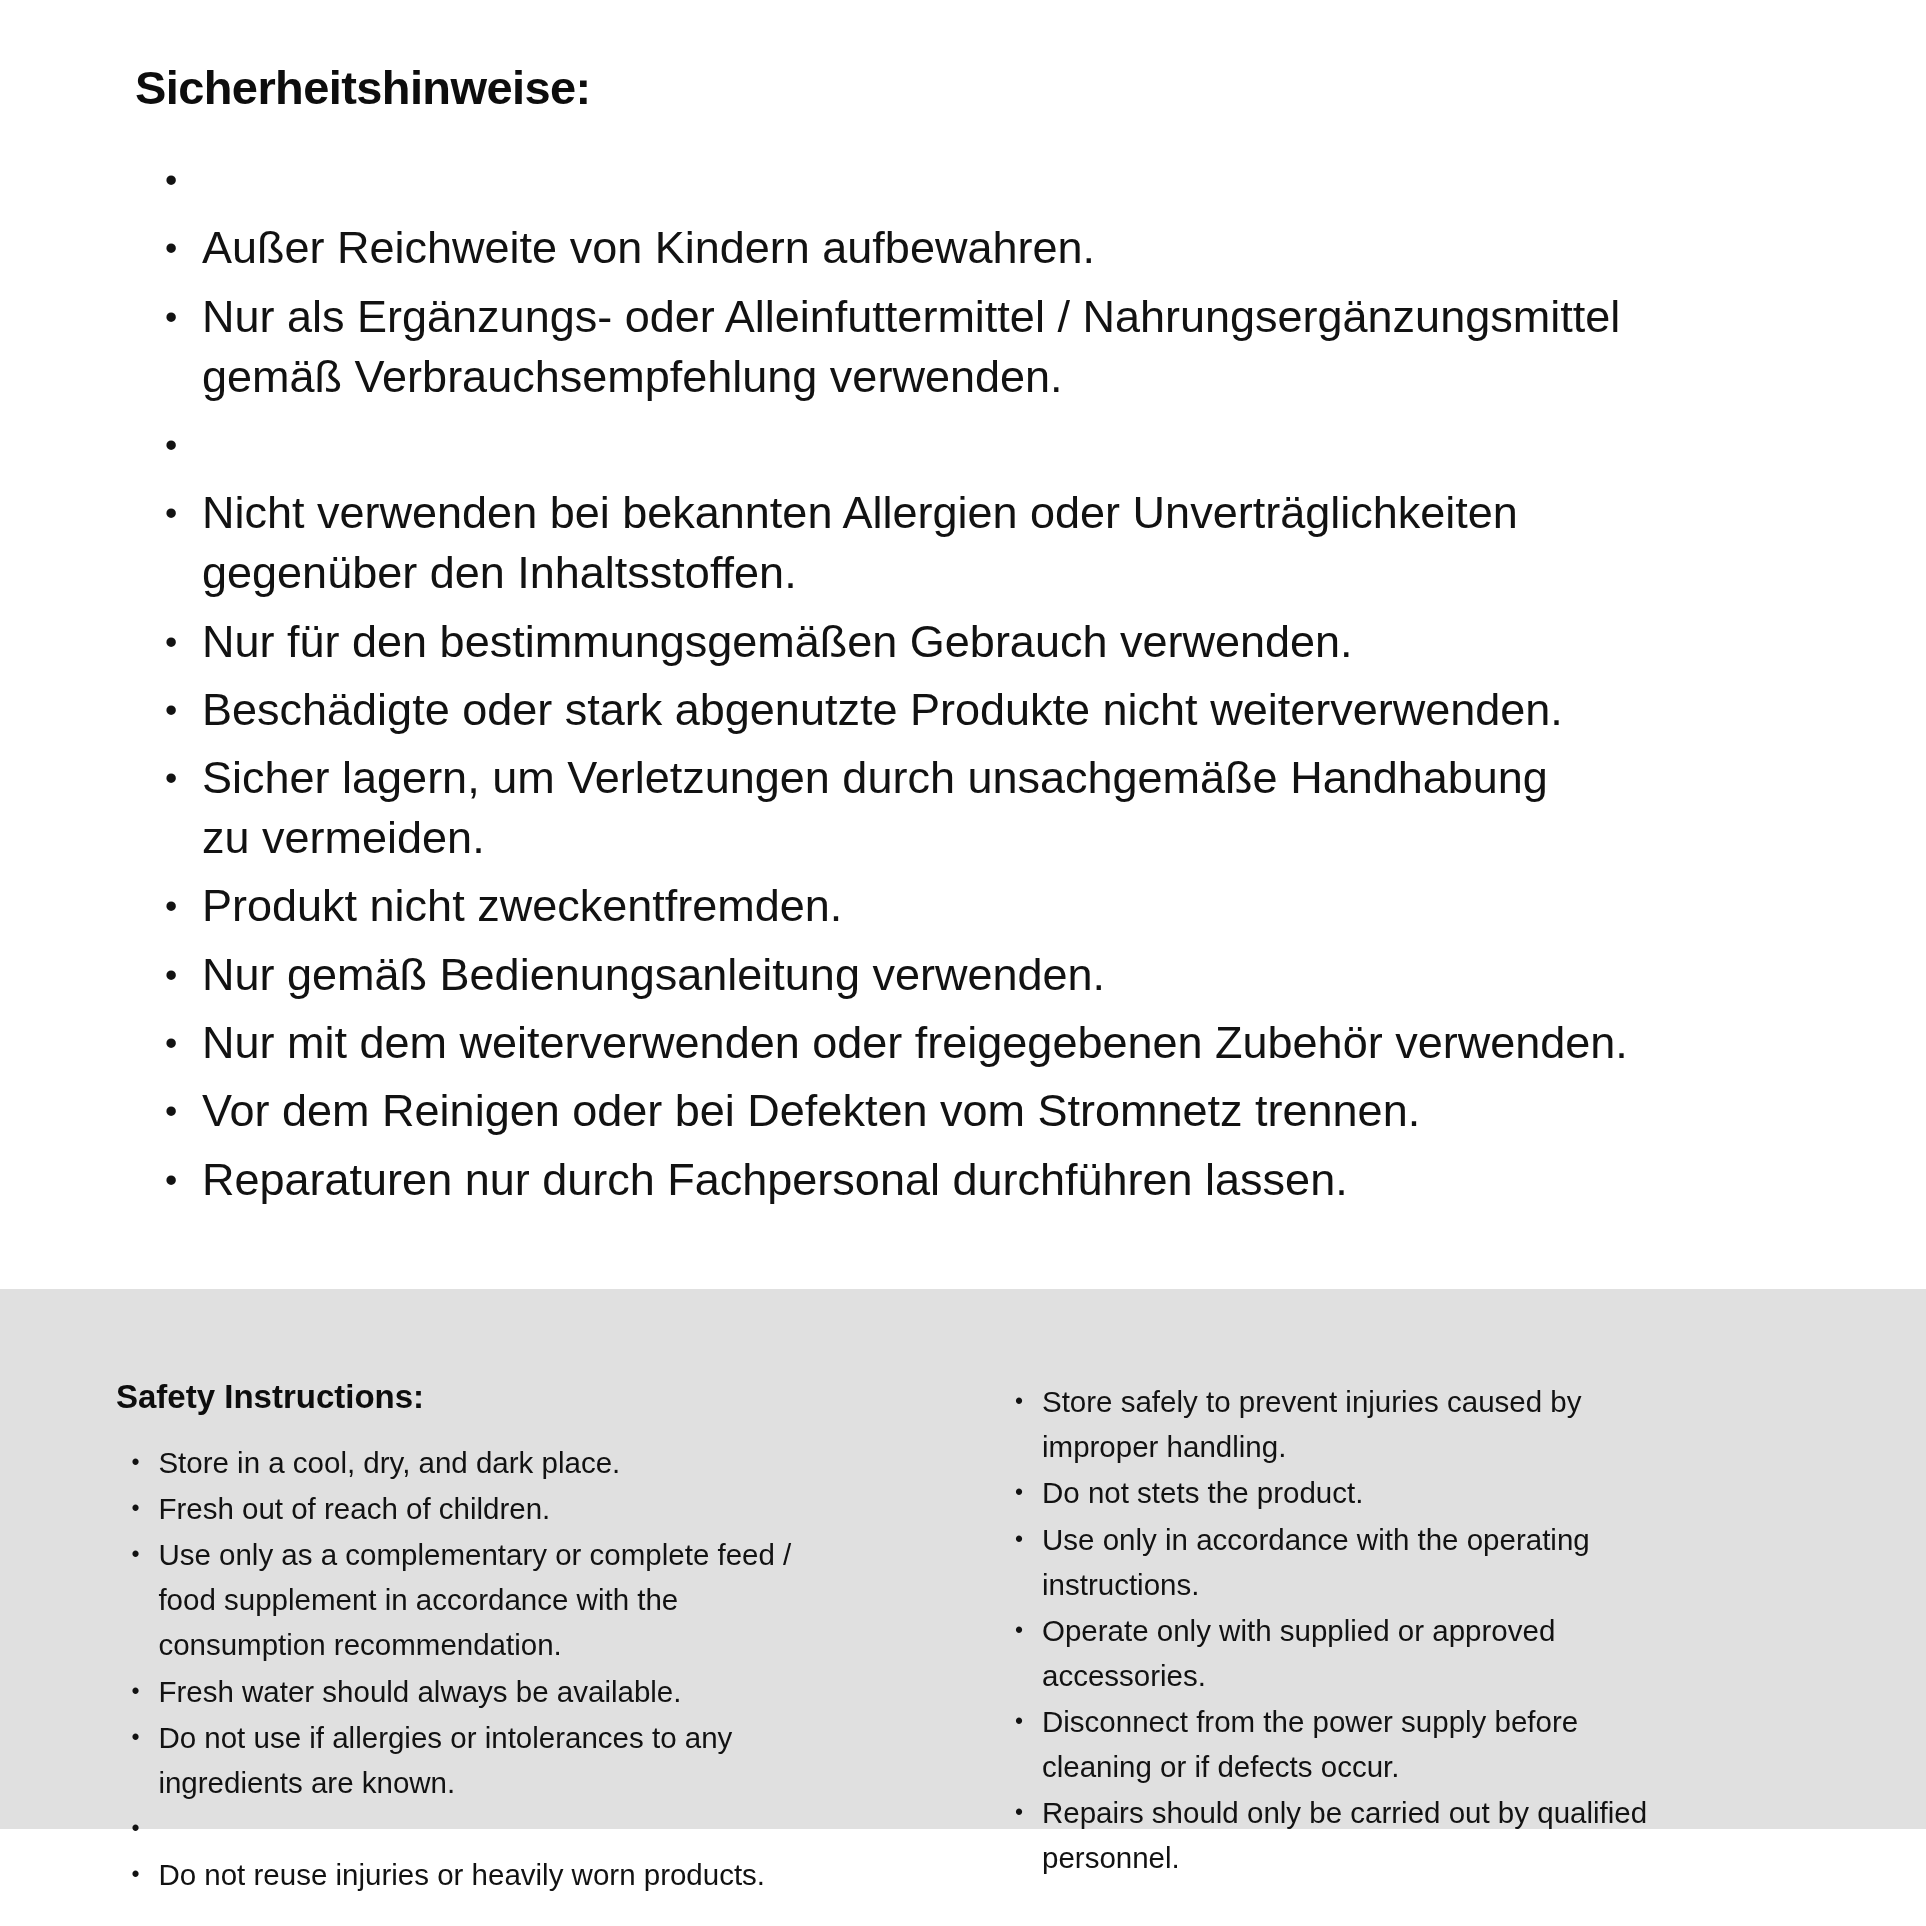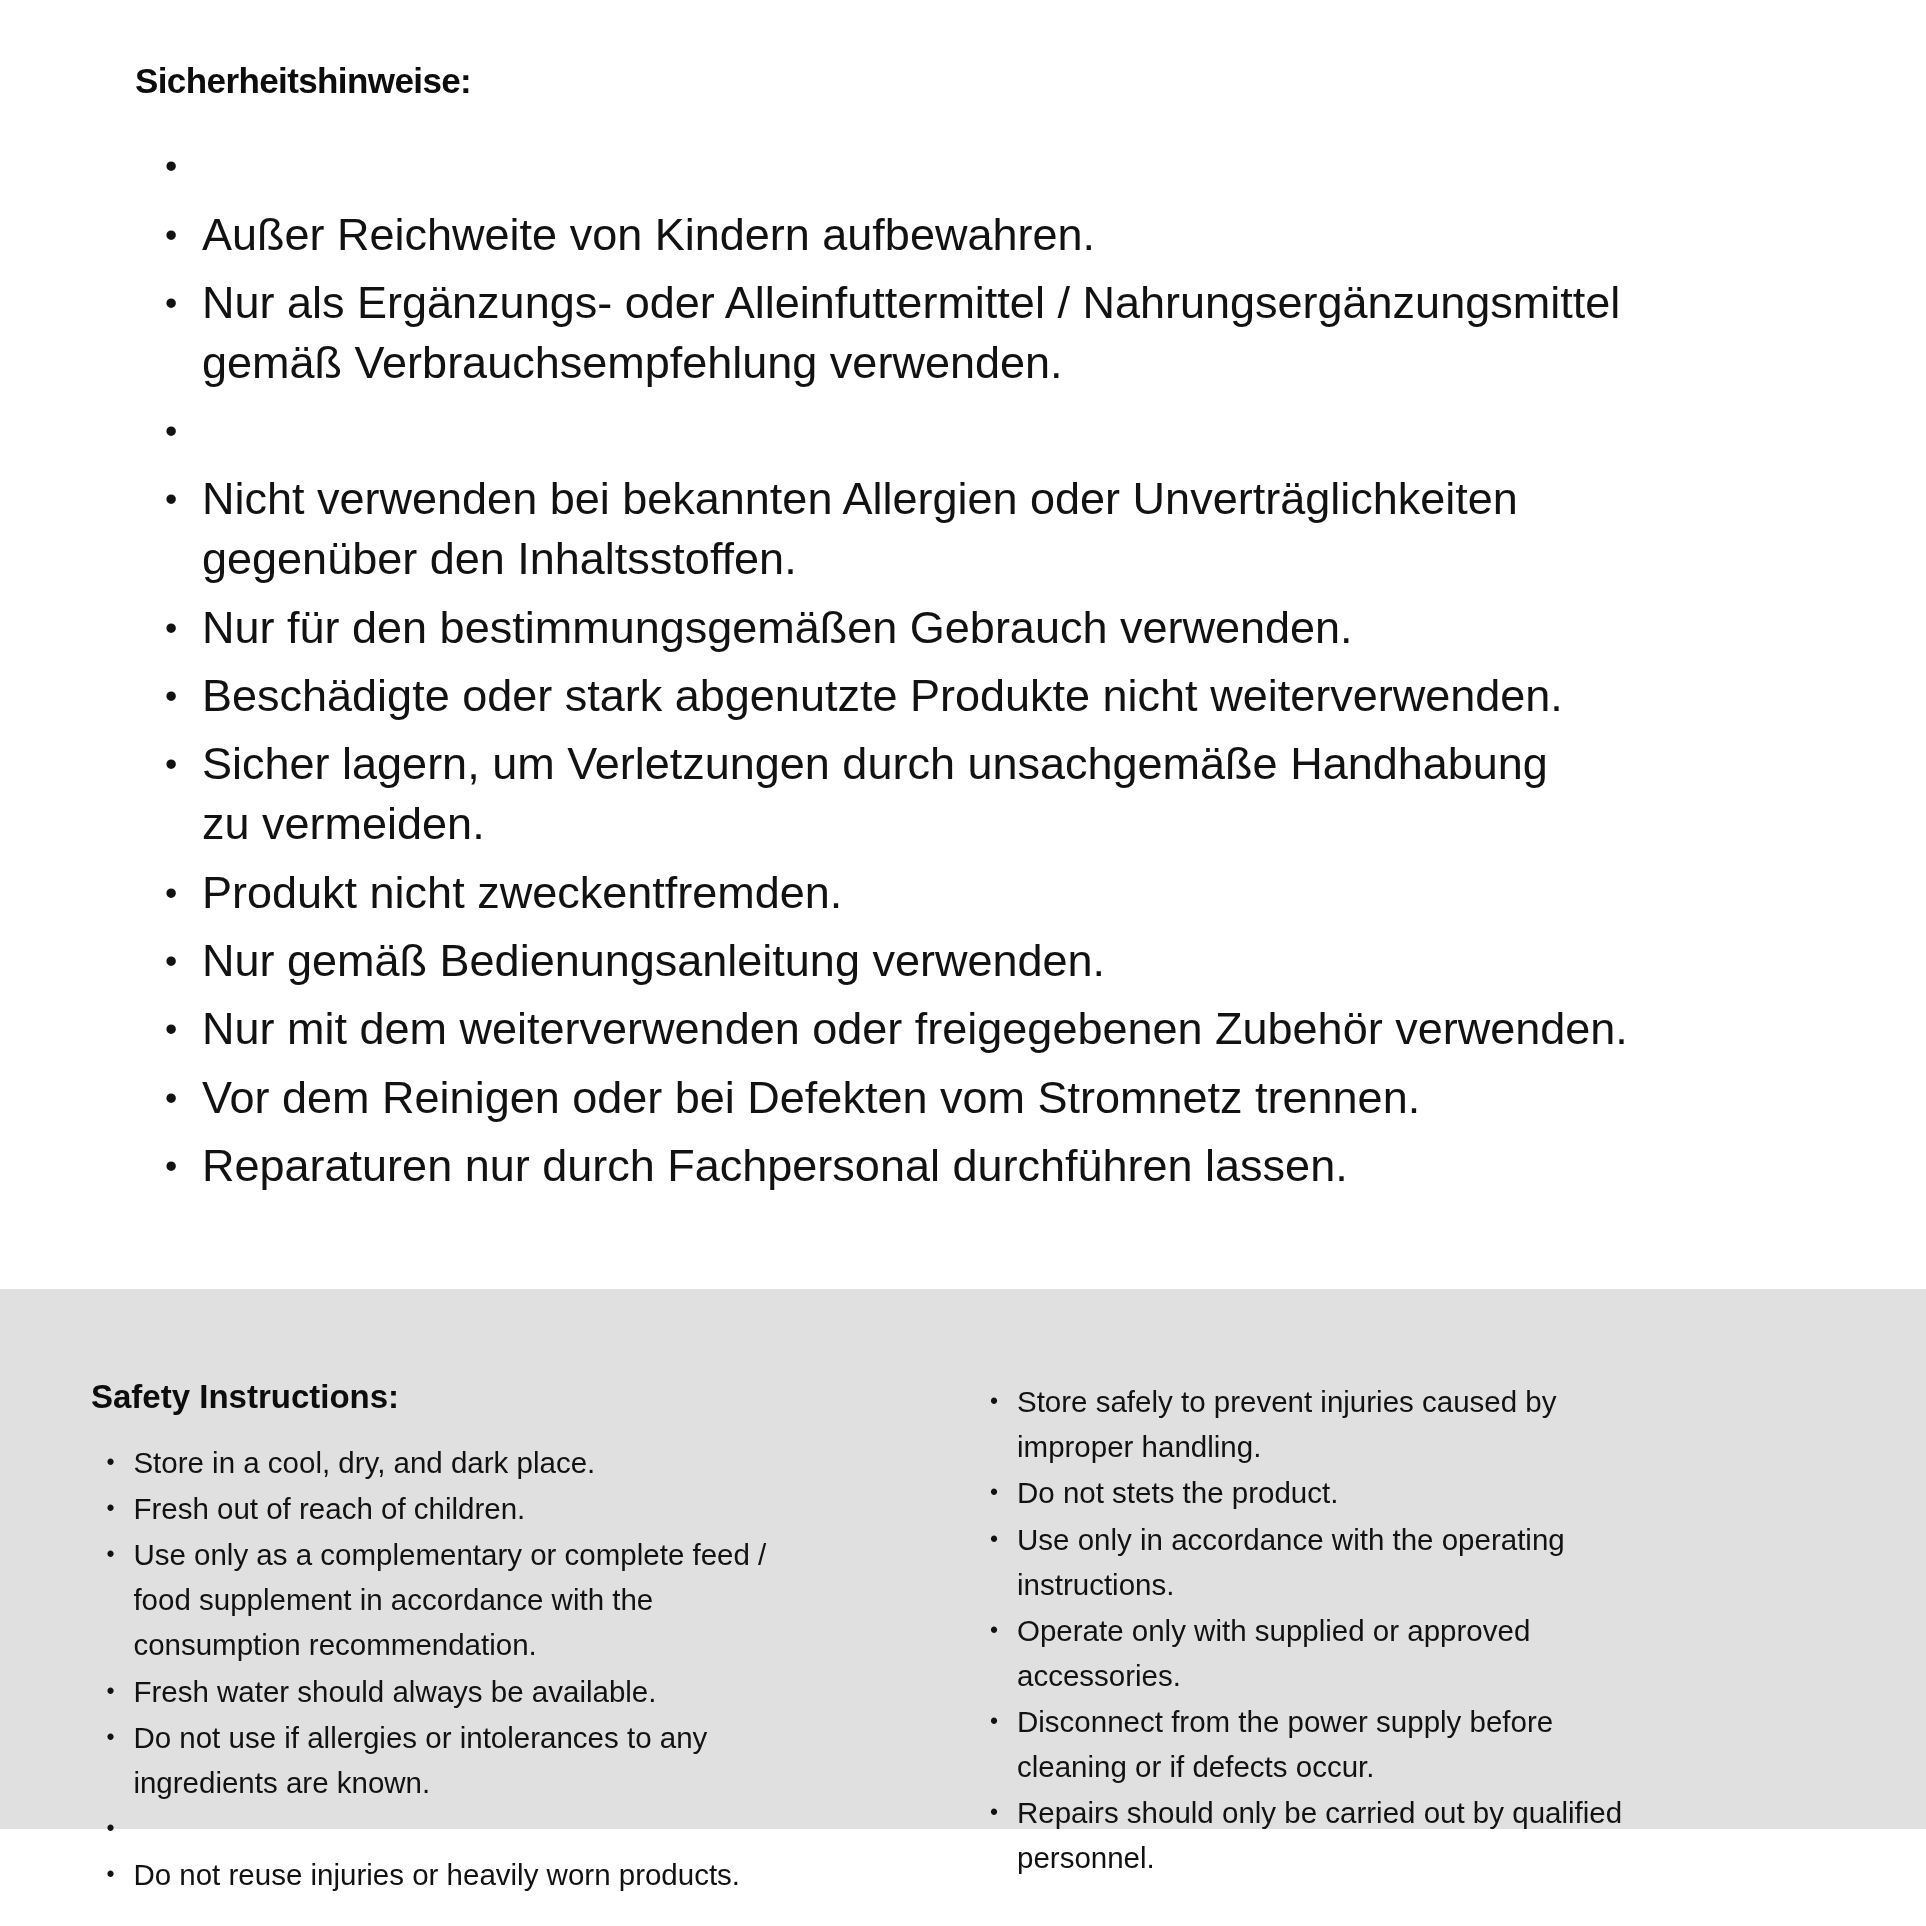--- a/index.html
+++ b/index.html
@@ -11,21 +11,21 @@
     font-family: "Liberation Sans", "DejaVu Sans", sans-serif;
     -webkit-font-smoothing: antialiased;
   }
   .section-de {
     box-sizing: border-box;
     height: 1289px;
     padding: 61px 90px 0 135px;
   }
   .de-heading {
     margin: 0 0 35px 0;
-    font-size: 35px;
+    font-size: 47px;
     line-height: 1.15;
     font-weight: 700;
     letter-spacing: -0.6px;
     color: #0d0d0d;
   }
   ul.blist {
     list-style: none;
     margin: 0;
     padding: 0;
   }
@@ -41,21 +41,21 @@
     flex: none;
     width: 37px;
     font-size: 35px;
     line-height: 60px;
   }
   .txt { white-space: pre-line; }
   .section-en {
     box-sizing: border-box;
     height: 540px;
     background: #e0e0e0;
-    padding: 90px 62px 0 91px;
+    padding: 90px 62px 0 116px;
     display: flex;
     justify-content: space-between;
   }
   .col-left { flex: none; width: 899px; }
   .col-right { flex: 1; min-width: 0; }
   .en-heading {
     margin: 0 0 24.4px 0;
     font-size: 33px;
     line-height: 1.1;
     font-weight: 700;

